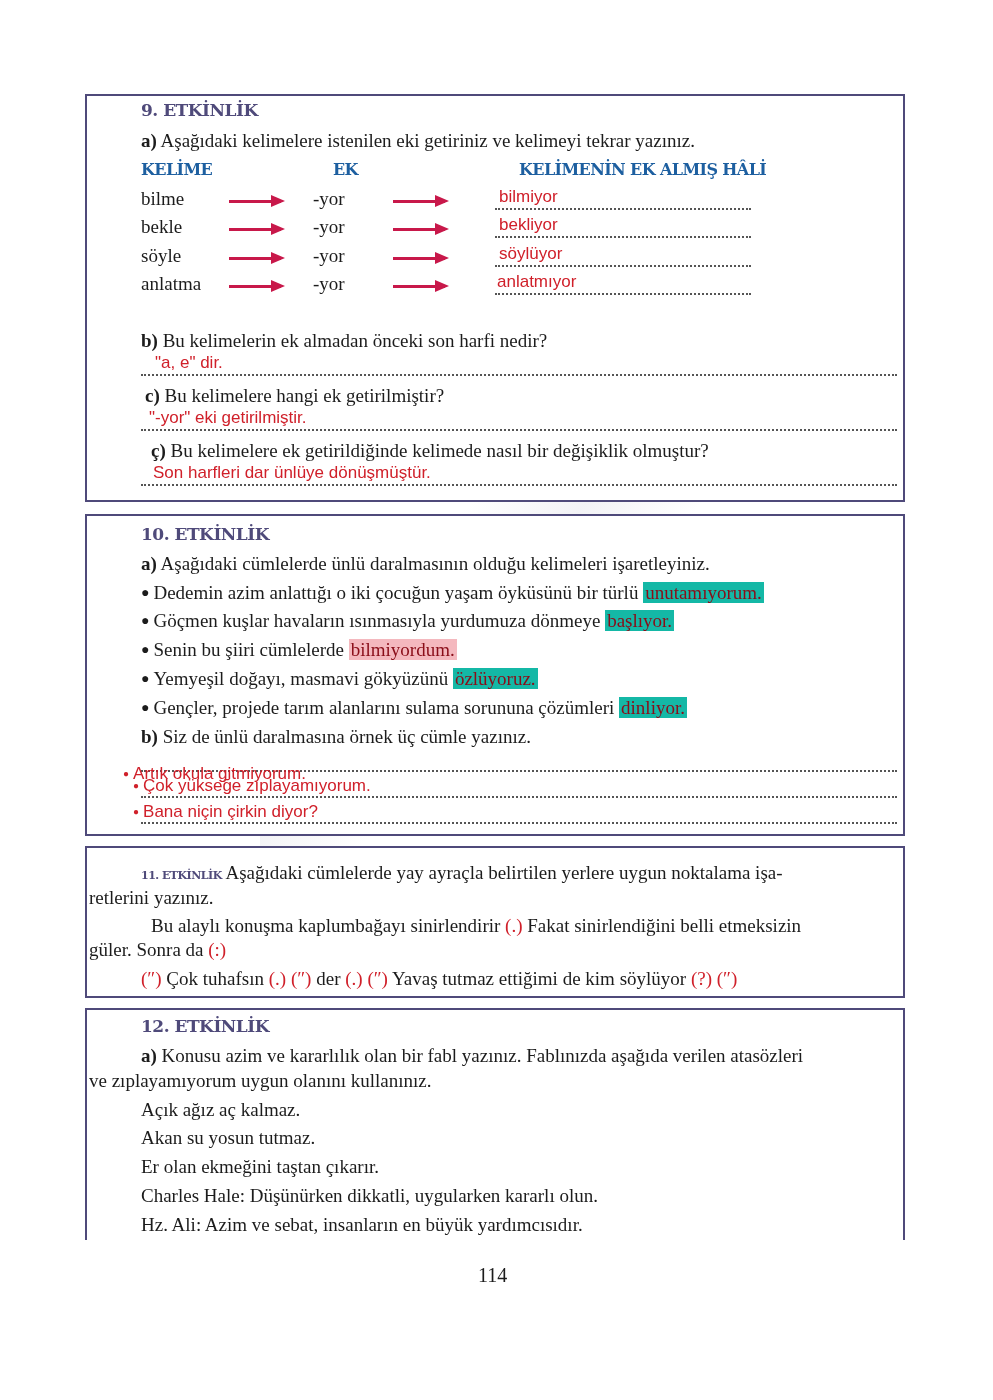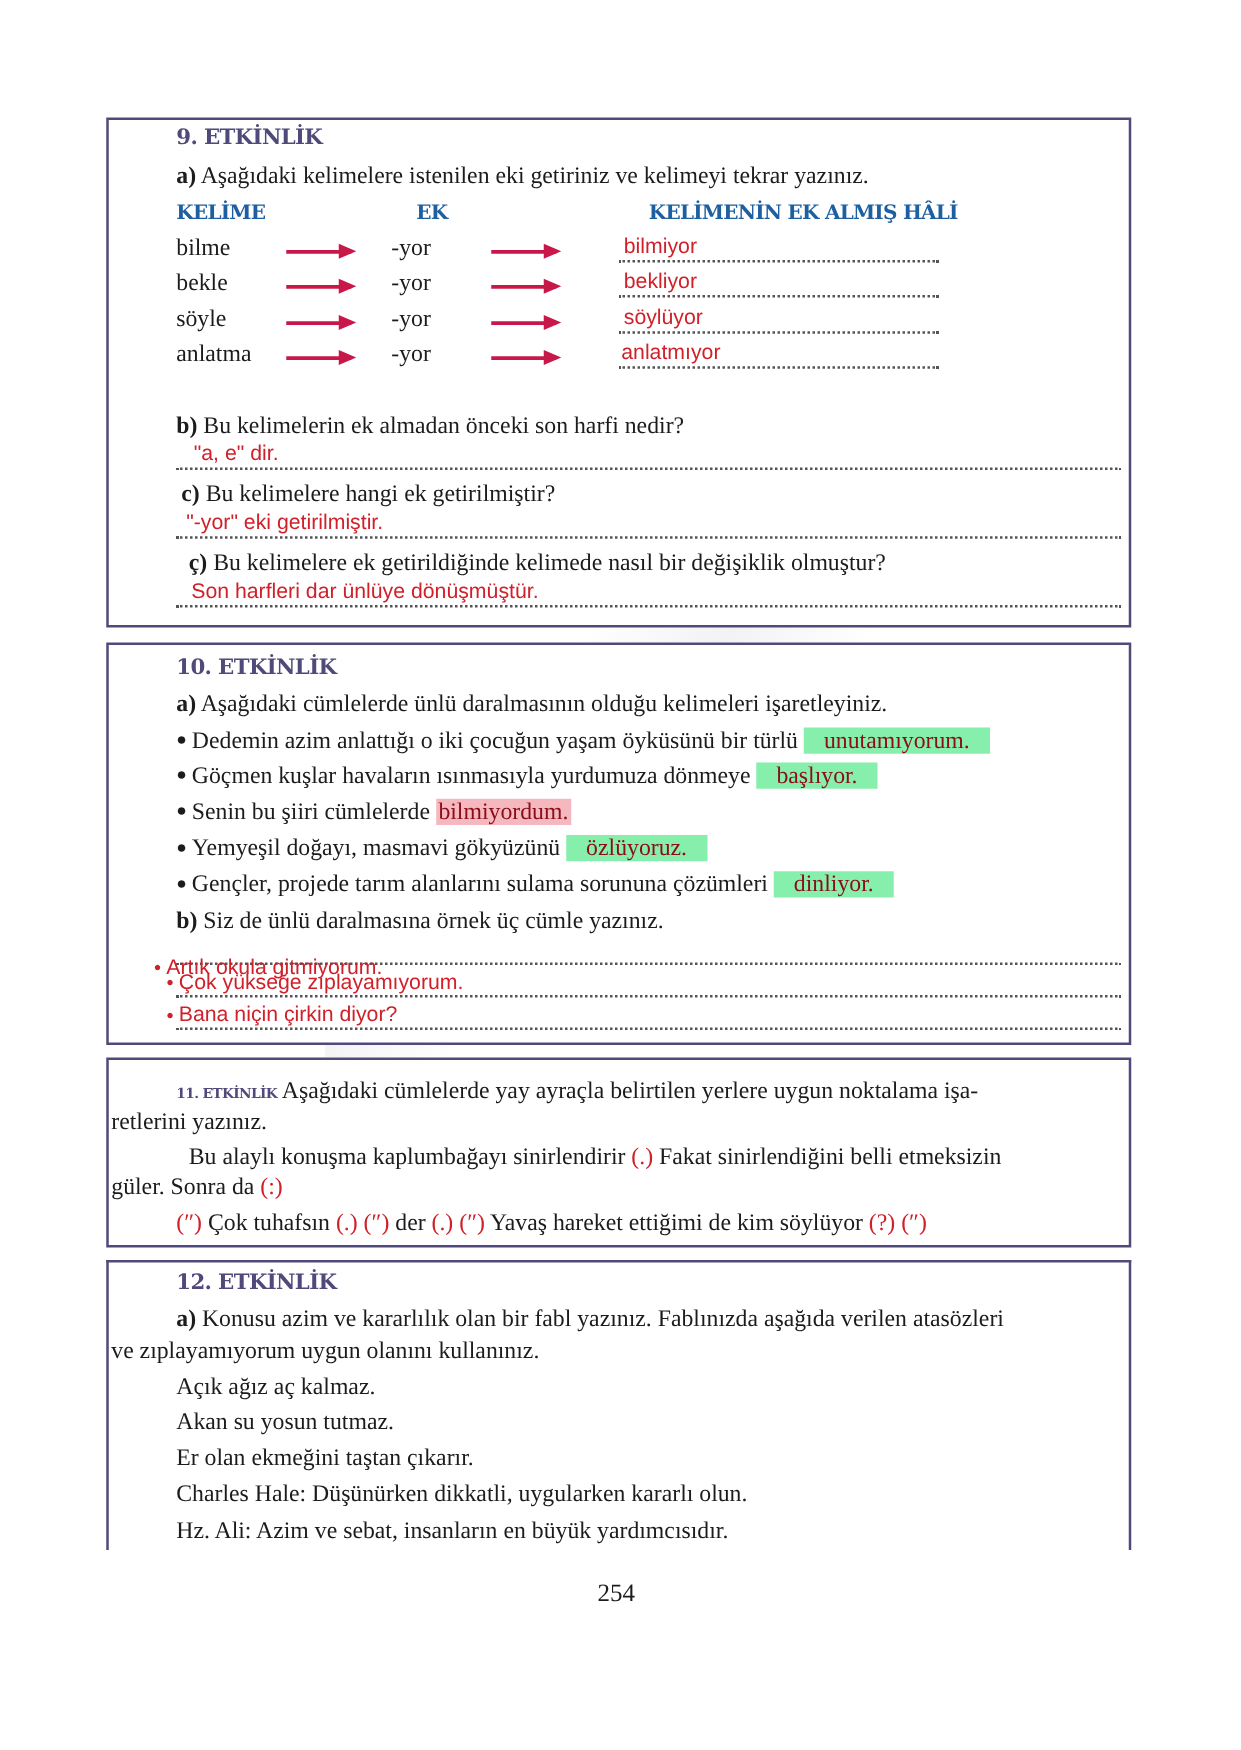--- a/index.html
+++ b/index.html
@@ -30,21 +30,21 @@
   .dots {
     position: absolute; height: 0; border-bottom: 2px dotted #555;
   }
   .arrow {
     position: absolute; height: 3px; background: #c8184a;
   }
   .arrow::after {
     content: ""; position: absolute; right: -4px; top: -5px;
     border-left: 14px solid #c8184a; border-top: 6.5px solid transparent; border-bottom: 6.5px solid transparent;
   }
-  .hl { background: #86efac; color: #8a0d18; padding: 0 16px; }
+  .hl { background: #14b8a6; color: #8a0d18; padding: 0 2px; }
   .hl-soft { background: #f4b8be; color: #8a0d18; padding: 0 2px; }
   .red { color: #d0202a; }
   .bullet { font-size: 14px; margin-right: 4px; position: relative; top: -2px; }
   .pagenum { font-family: "Liberation Serif", serif; font-size: 20px; }
   .watermark {
     position: absolute; left: 260px; top: 250px; width: 560px; height: 600px;
     background: linear-gradient(135deg, rgba(235,235,240,0.0) 40%, rgba(230,230,236,0.5) 50%, rgba(235,235,240,0.0) 60%);
     pointer-events: none;
   }
 </style>
@@ -160,31 +160,31 @@
     <span>Aşağıdaki cümlelerde yay ayraçla belirtilen yerlere uygun noktalama işa-</span>
   </div>
   <div class="abs body-text" style="left:2px;top:39px;">retlerini yazınız.</div>
   <div class="abs body-text" style="left:64px;top:67px;">
     <span>Bu alaylı konuşma kaplumbağayı sinirlendirir </span><span class="red">(.)</span><span> Fakat sinirlendiğini belli etmeksizin</span>
   </div>
   <div class="abs body-text" style="left:2px;top:91px;">
     <span>güler. Sonra da </span><span class="red">(:)</span>
   </div>
   <div class="abs body-text" style="left:54px;top:120px;">
-    <span class="red">(″)</span><span> Çok tuhafsın </span><span class="red">(.)</span><span> </span><span class="red">(″)</span><span> der </span><span class="red">(.)</span><span> </span><span class="red">(″)</span><span> Yavaş hareket ettiğimi de kim söylüyor </span><span class="red">(?)</span><span> </span><span class="red">(″)</span>
+    <span class="red">(″)</span><span> Çok tuhafsın </span><span class="red">(.)</span><span> </span><span class="red">(″)</span><span> der </span><span class="red">(.)</span><span> </span><span class="red">(″)</span><span> Yavaş tutmaz ettiğimi de kim söylüyor </span><span class="red">(?)</span><span> </span><span class="red">(″)</span>
   </div>
 </section>
 
 <section class="box open-bottom" style="top:1008px;height:232px;">
   <div class="abs title" style="left:54px;top:6px;">12. ETKİNLİK</div>
   <div class="abs body-text" style="left:54px;top:35px;">
     <span class="lbl">a)</span>
     <span>Konusu azim ve kararlılık olan bir fabl yazınız. Fablınızda aşağıda verilen atasözleri</span>
   </div>
   <div class="abs body-text" style="left:2px;top:60px;">ve zıplayamıyorum  uygun olanını kullanınız.</div>
   <div class="abs body-text" style="left:54px;top:89px;">Açık ağız aç kalmaz.</div>
   <div class="abs body-text" style="left:54px;top:117px;">Akan su yosun tutmaz.</div>
   <div class="abs body-text" style="left:54px;top:146px;">Er olan ekmeğini taştan çıkarır.</div>
   <div class="abs body-text" style="left:54px;top:175px;">Charles Hale: Düşünürken dikkatli, uygularken kararlı olun.</div>
   <div class="abs body-text" style="left:54px;top:204px;">Hz. Ali: Azim ve sebat, insanların en büyük yardımcısıdır.</div>
 </section>
 
-<div class="abs pagenum" style="left:478px;top:1264px;">254</div>
+<div class="abs pagenum" style="left:478px;top:1264px;">114</div>
 
 </body></html>

